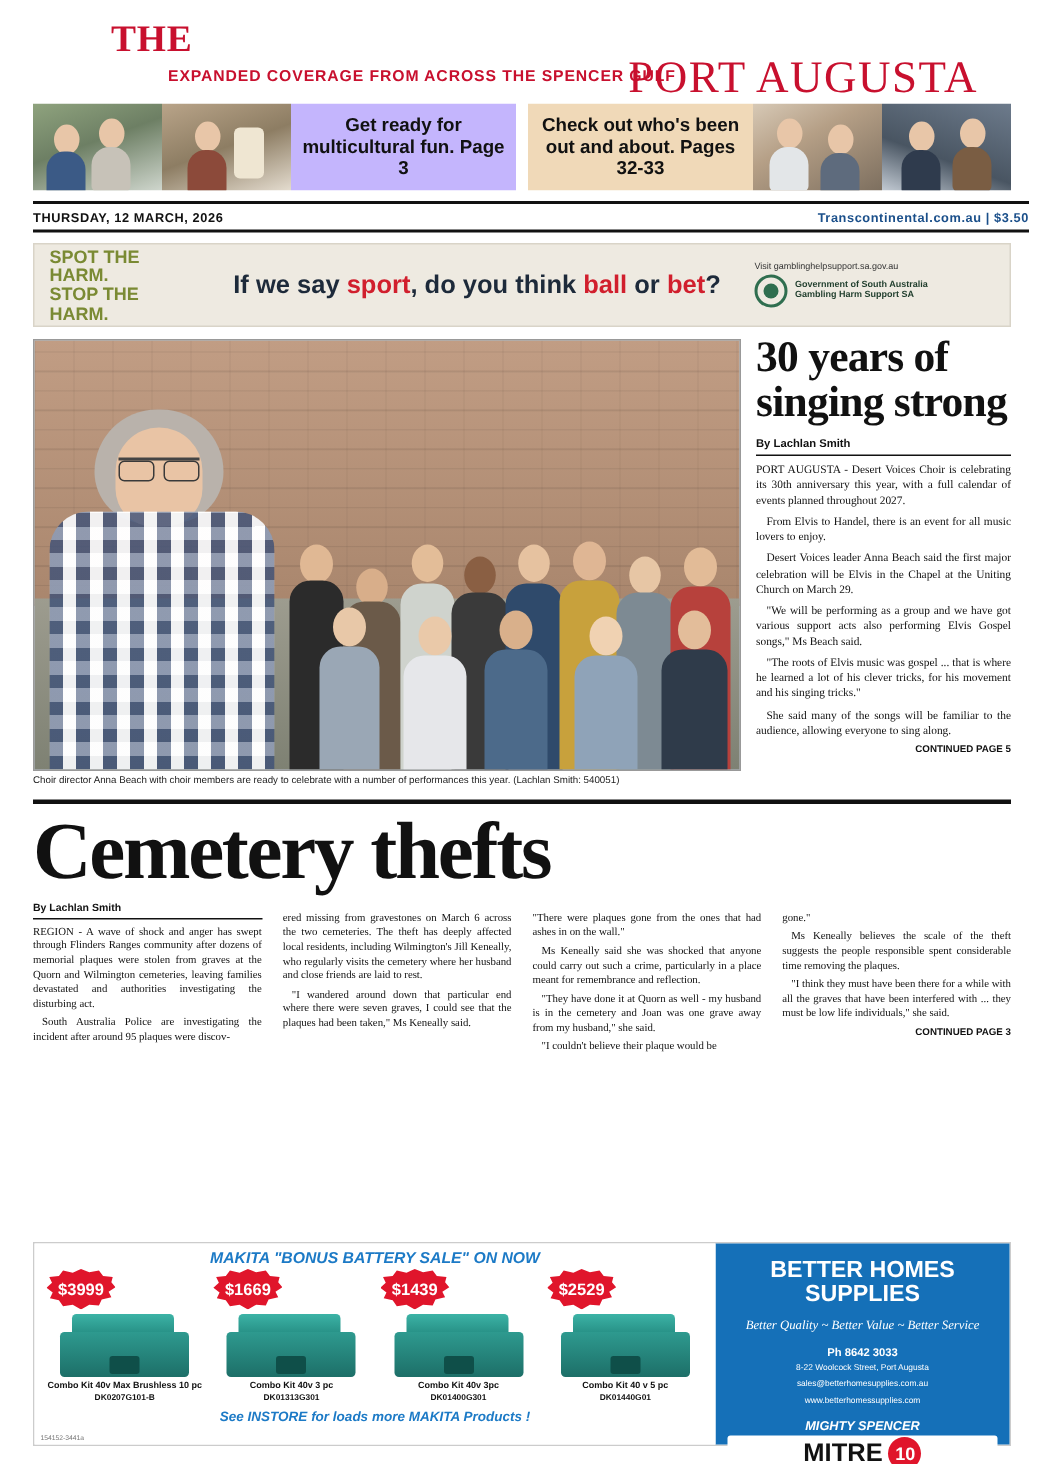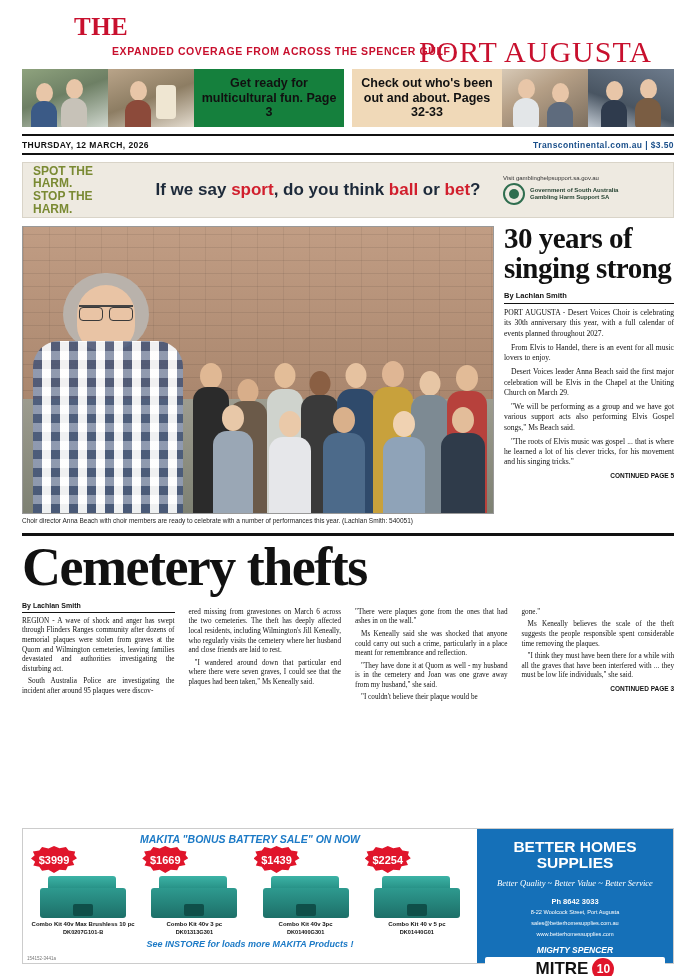--- a/index.html
+++ b/index.html
@@ -43,34 +43,34 @@
   
   .promos { display:flex; gap:8px; padding:6px 22px 0 22px; }
   .promo { flex:1; display:flex; align-items:stretch; height:58px; overflow:hidden; }
   .promo-photo { width:86px; position:relative; overflow:hidden; }
   .promo-text {
     flex:1; display:flex; align-items:center; justify-content:center;
     text-align:center; font-family:"Liberation Sans", sans-serif;
     font-weight:bold; font-size:12.5px; line-height:1.15; color:#111;
     padding:0 6px;
   }
-  .promo-left .promo-text { background:#15803d; }
+  .promo-left .promo-text { background:#c4b5fd; }
   .promo-right .promo-text { background:#f0d9b8; }
   .p1 { background:linear-gradient(160deg,#8fa37e,#6d7f64 45%,#cfd6cd); }
   .p2 { background:linear-gradient(160deg,#b9a489,#8d7d63 50%,#e4dccf); }
   .p3 { background:linear-gradient(150deg,#d7c9b6,#b59f86 40%,#7d6f5f); }
   .p4 { background:linear-gradient(200deg,#6d7b8c,#495562 60%,#c2cad3); }
   .ph { position:absolute; border-radius:50%; }
   .ph-head { width:17px; height:20px; background:#e8c6a8; }
   .ph-body { width:26px; height:30px; border-radius:12px 12px 4px 4px; }
 
   
   .datebar {
     display:flex; justify-content:space-between; align-items:center;
-    margin:7px 22px 0 22px; padding:4px 0 3px 0;
+    margin:7px 10px 0 22px; padding:4px 0 3px 0;
     border-top:2px solid #111; border-bottom:2px solid #111;
     font-family:"Liberation Sans", sans-serif;
     font-size:8.5px; font-weight:bold; letter-spacing:0.4px;
   }
   .datebar .right { color:#1a4f8a; }
 
   
   .gamble {
     margin:7px 22px 0 22px; height:56px; background:#eeeae1;
     display:flex; align-items:center; position:relative; overflow:hidden;
@@ -434,20 +434,21 @@
 
     <div class="lead-right">
       <div class="lead-head">30 years of singing strong</div>
       <div class="byline">By Lachlan Smith</div>
       <div class="lead-body">
         <p>PORT AUGUSTA - Desert Voices Choir is celebrating its 30th anniversary this year, with a full calendar of events planned throughout 2027.</p>
         <p class="indent">From Elvis to Handel, there is an event for all music lovers to enjoy.</p>
         <p class="indent">Desert Voices leader Anna Beach said the first major celebration will be Elvis in the Chapel at the Uniting Church on March 29.</p>
         <p class="indent">"We will be performing as a group and we have got various support acts also performing Elvis Gospel songs," Ms Beach said.</p>
         <p class="indent">"The roots of Elvis music was gospel ... that is where he learned a lot of his clever tricks, for his movement and his singing tricks."</p>
+        <p class="indent">She said many of the songs will be familiar to the audience, allowing everyone to sing along.</p>
       </div>
       <div class="continued">CONTINUED PAGE 5</div>
     </div>
   </div>
 
   <div class="rule-thick"></div>
   <div class="big-head">Cemetery thefts</div>
 
   <div class="cols">
     <div class="col">
@@ -510,21 +511,21 @@
             <div class="tb-drill"></div>
               <div class="tb-drill2"></div>
             <div class="tb-case2"></div>
               <div class="tb-case"></div>
               <div class="tb-batt"></div>
           </div>
           <div class="prod-name">Combo Kit 40v 3pc</div>
           <div class="prod-code">DK01400G301</div>
         </div>
         <div class="prod">
-          <div class="pricebadge">$2254</div>
+          <div class="pricebadge">$2529</div>
           <div class="toolbox">
             <div class="tb-drill"></div>
               <div class="tb-drill2"></div>
             <div class="tb-case2"></div>
               <div class="tb-case"></div>
               <div class="tb-batt"></div>
           </div>
           <div class="prod-name">Combo Kit 40 v 5 pc</div>
           <div class="prod-code">DK01440G01</div>
         </div>

